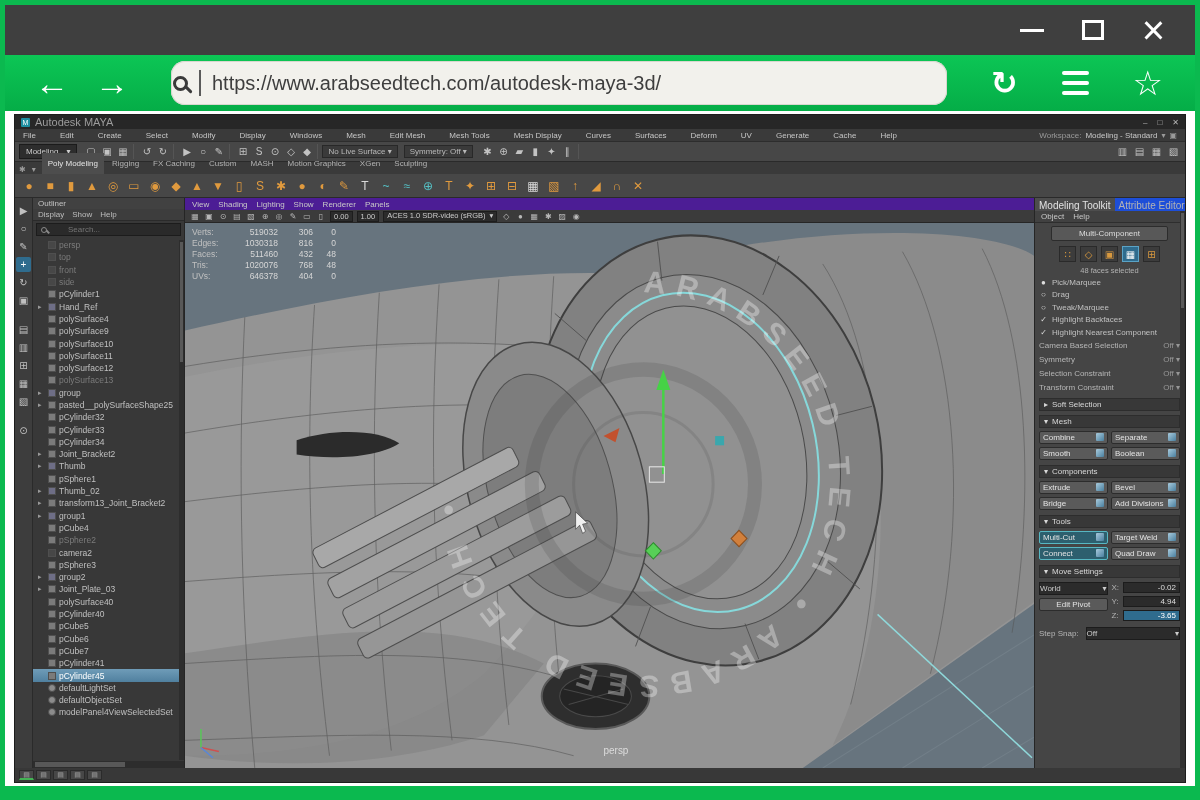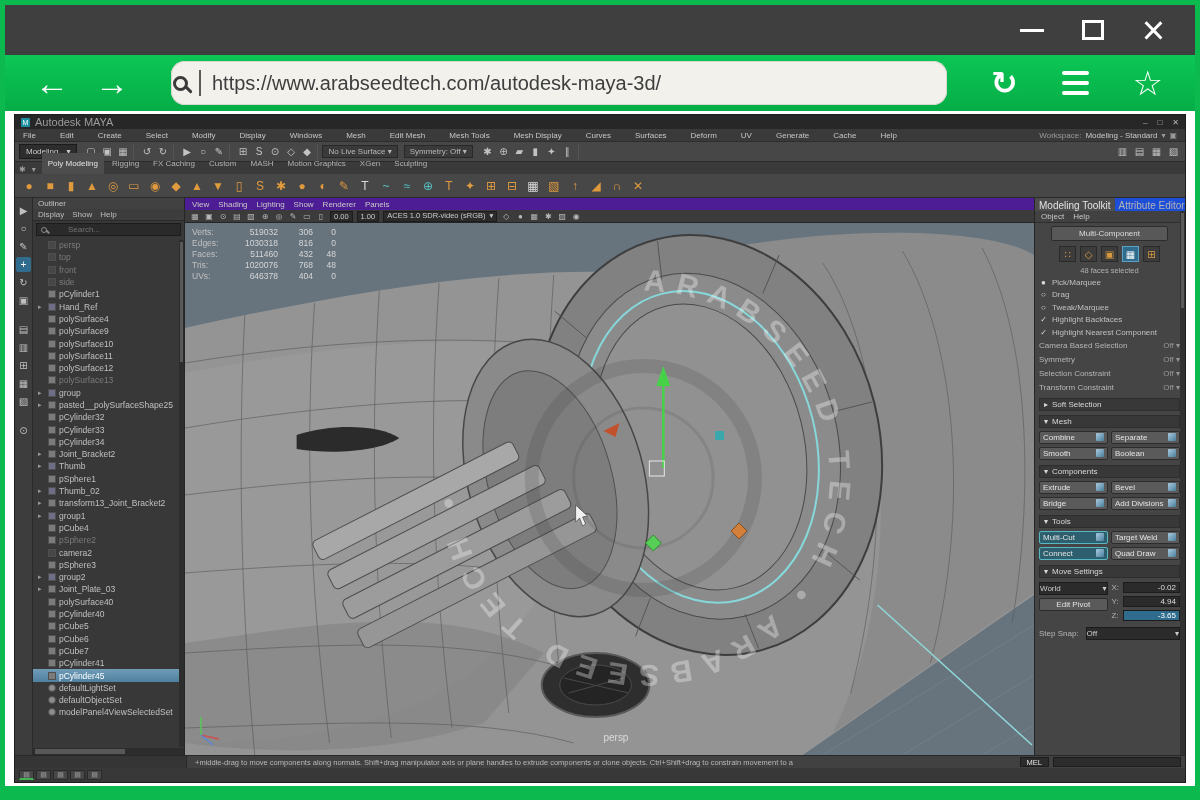--- a/index.html
+++ b/index.html
@@ -855,26 +855,20 @@
                   <span>▾</span>
                 </div>
               </div>
             </div>
           <div class="mtk-scroll">
               <div class="thumb"></div>
             </div>
         </div>
       </div>
 
-      <div class="helpline">
-        <div class="help-spacer"></div>
-        <div class="help-text">+middle-drag to move components along normals. Shift+drag manipulator axis or plane handles to extrude components or clone objects. Ctrl+Shift+drag to constrain movement to a</div>
-        <div class="mel">MEL</div>
-        <div class="cmd"></div>
-      </div>
 
       <div class="m-bottom" id="m-bottom">
           <span class="bt-tab green">▤</span>
           <span class="bt-tab">▤</span>
           <span class="bt-tab">▤</span>
           <span class="bt-tab">▤</span>
           <span class="bt-tab">▤</span>
         </div>
 
     </div>

